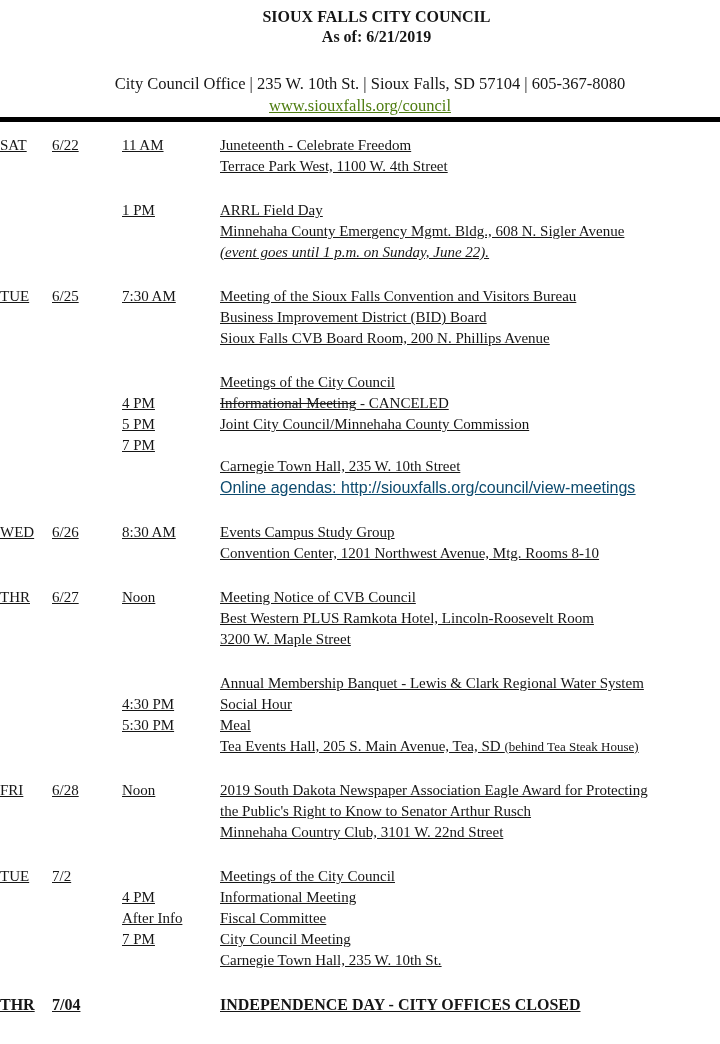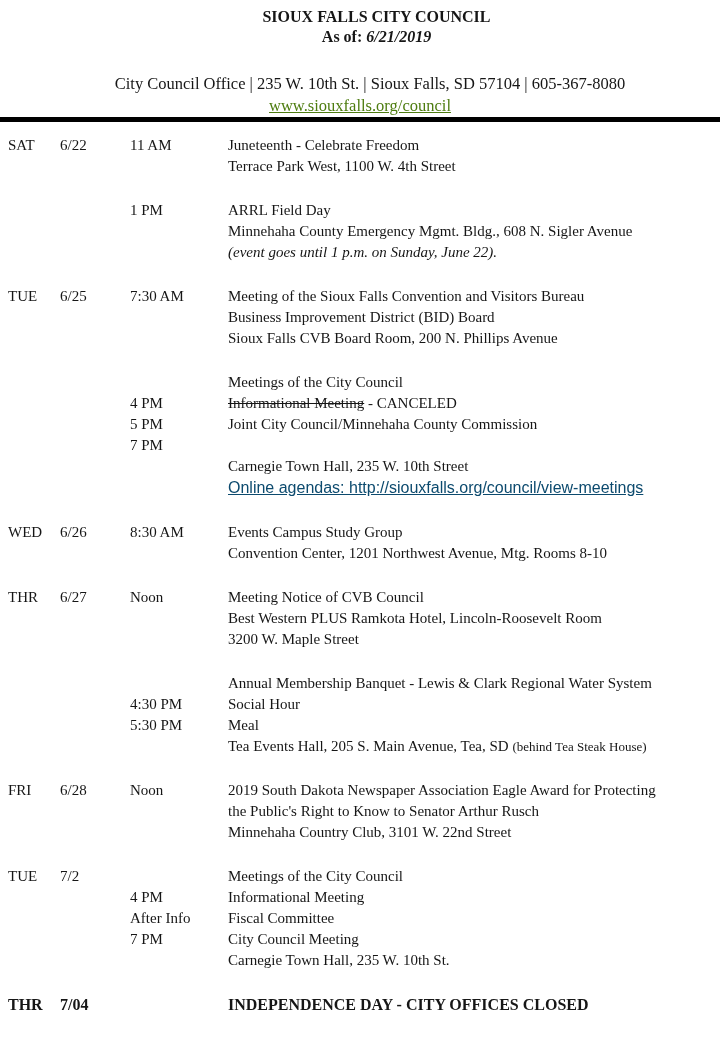--- a/index.html
+++ b/index.html
@@ -5,32 +5,32 @@
   * { margin: 0; padding: 0; box-sizing: border-box; }
   html, body { background: #ffffff; }
   body {
     width: 720px; height: 1044px;
     font-family: "Liberation Serif", serif;
     color: #161616;
     overflow: hidden;
   }
   .doc-header { text-align: center; padding-top: 7px; }
   .title { font-weight: bold; font-size: 16px; line-height: 20px; margin-left: 33px; }
-  .asof-date { font-style: italic; }
+  .asof-date { }
   .contact { margin-top: 26px; font-size: 16.5px; line-height: 22px; padding-left: 20px; }
   .website { font-size: 16.5px; line-height: 22px; }
   .website a { color: #4d7c0f; text-decoration: underline; cursor: pointer; }
   .rule { height: 5px; background: #000000; }
   .rows { margin-top: 13px; }
   .row {
     display: grid;
     grid-template-columns: 52px 70px 98px 1fr;
-    padding-left: 8px;
     font-size: 15px;
     line-height: 21px;
+    text-decoration: underline;
   }
   .row.gap { margin-top: 23px; }
   .c.desc { white-space: pre-wrap; padding-right: 4px; }
   .strike { text-decoration: line-through; }
   .strike:empty, .small:empty { display: none; }
   .row.italic .main { font-style: italic; }
   .row.link .main {
     font-family: "Liberation Sans", sans-serif;
     font-size: 16px;
     color: #0c4a6e;

